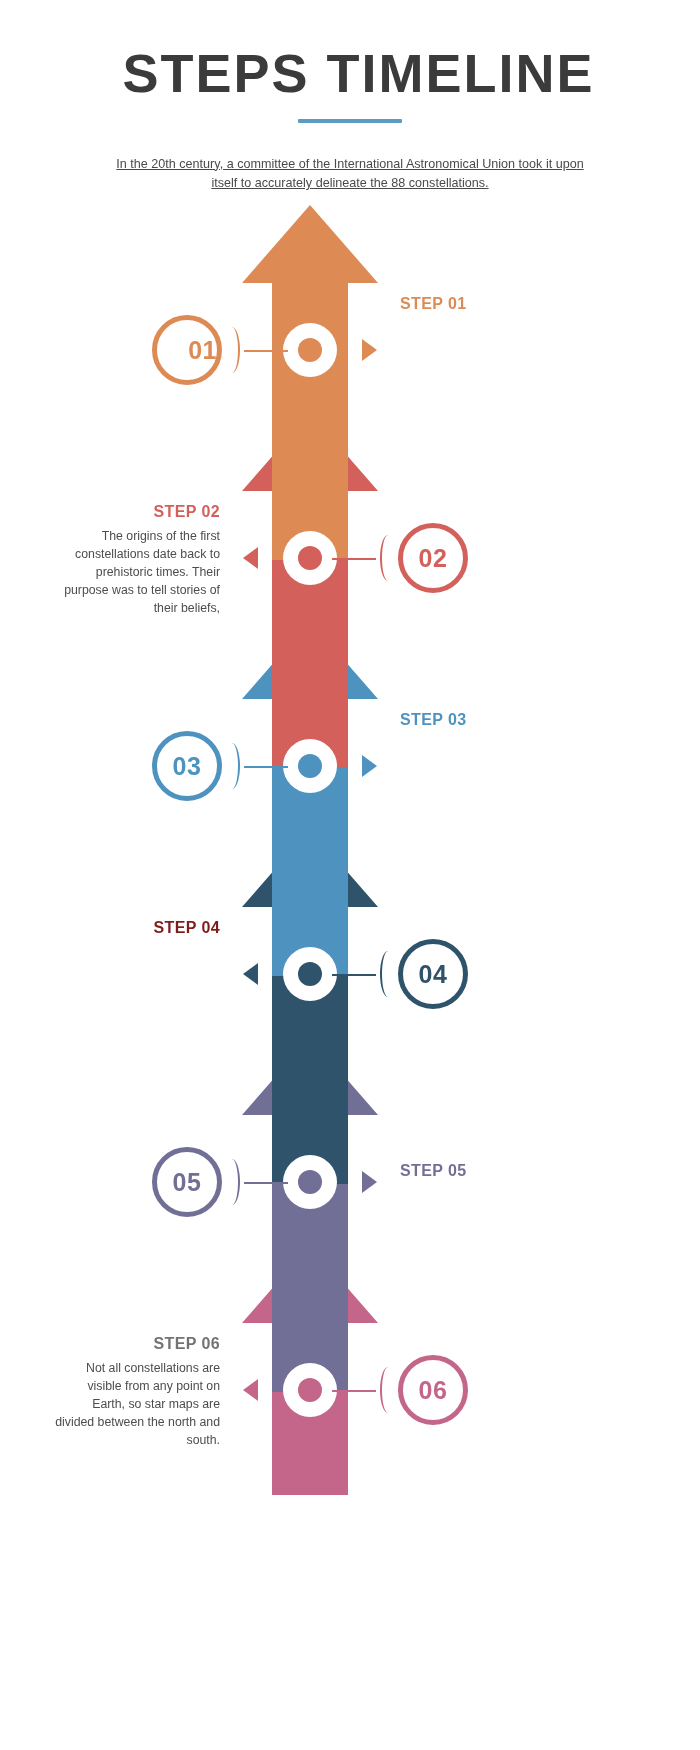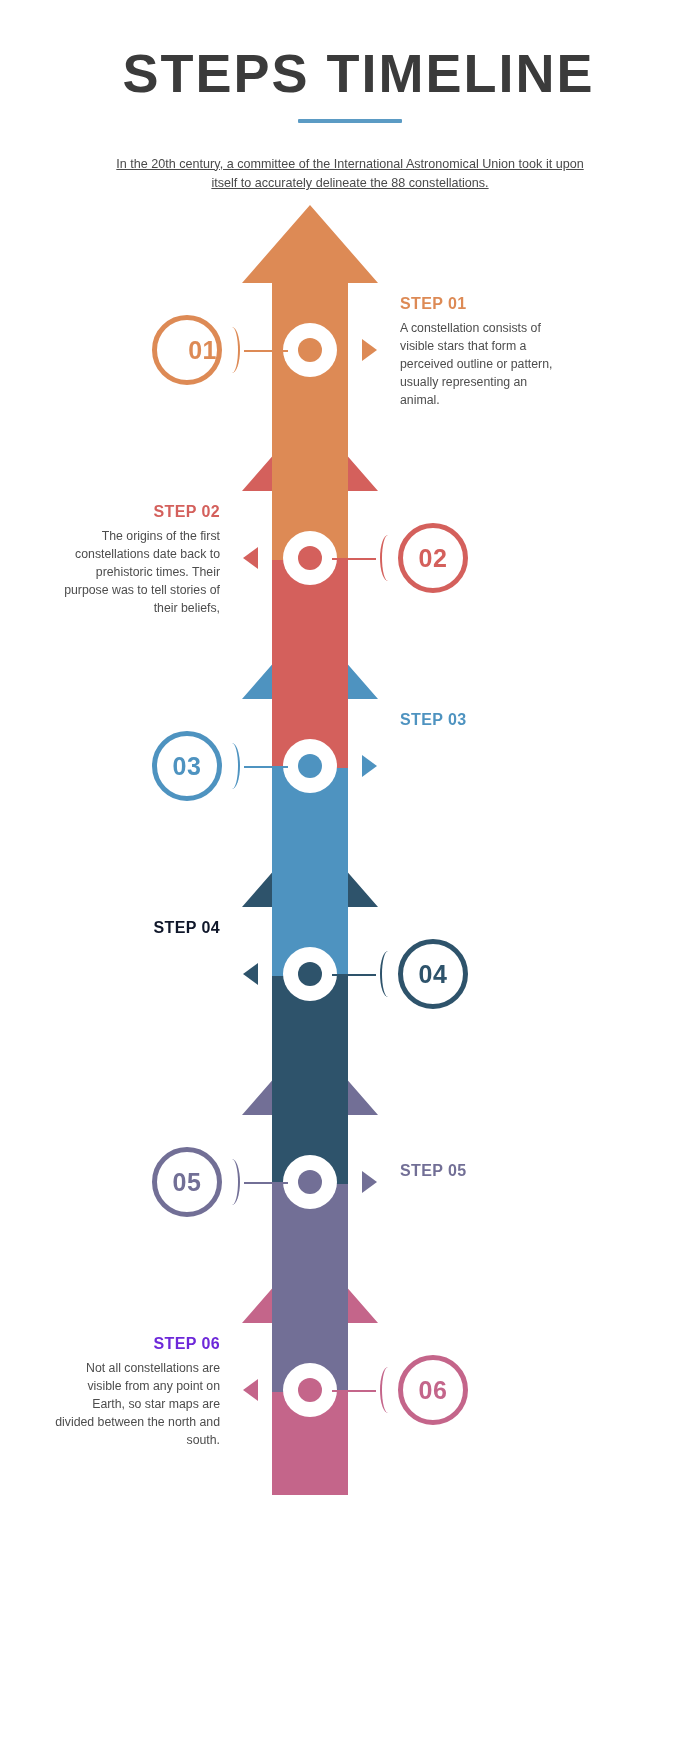--- a/index.html
+++ b/index.html
@@ -112,21 +112,20 @@
           <div class="badge" style="left: 152px; top: -35px; justify-content: flex-end;">
             <span>01</span>
           </div>
           <div class="connector" style="left: 222px; top: 0px; width: 66px;">
             <div class="line" style="left: 22px; right: 0px; width: calc(100% - 22px);"></div>
           </div>
           <div class="bracket right" style="top: -23px; left: 224px;"></div>
           <div class="pointer right" style="top: -11px; left: 362px;"></div>
           <div class="txt r" style="left: 400px; top: -55px;">
             <div class="step-label" style="color: rgb(221, 138, 85);">STEP 01</div>
-            <div class="step-body">A constellation consists of visible stars that form a perceived outline or pattern, usually representing an animal.</div>
           </div>
         </div>
         <div class="row" style="top: 363px; color: rgb(212, 96, 92);">
           <div class="hub" style="left: 283px; top: -27px;">
             <div class="dot"></div>
           </div>
           <div class="badge" style="left: 398px; top: -35px;">
             <span>02</span>
           </div>
           <div class="connector" style="left: 332px; top: 0px; width: 66px;">
@@ -161,21 +160,21 @@
           </div>
           <div class="badge" style="left: 398px; top: -35px;">
             <span>04</span>
           </div>
           <div class="connector" style="left: 332px; top: 0px; width: 66px;">
             <div class="line" style="left: 0px; width: calc(100% - 22px);"></div>
           </div>
           <div class="bracket left" style="top: -23px; left: 380px;"></div>
           <div class="pointer left" style="top: -11px; left: 243px;"></div>
           <div class="txt l" style="left: 55px; top: -55px;">
-            <div class="step-label" style="color: #0f172a;">STEP 04</div>
+            <div class="step-label" style="color: #7f1d1d;">STEP 04</div>
           </div>
         </div>
         <div class="row" style="top: 987px; color: rgb(114, 111, 150);">
           <div class="hub" style="left: 283px; top: -27px;">
             <div class="dot"></div>
           </div>
           <div class="badge" style="left: 152px; top: -35px;">
             <span>05</span>
           </div>
           <div class="connector" style="left: 222px; top: 0px; width: 66px;">
@@ -193,20 +192,20 @@
           </div>
           <div class="badge" style="left: 398px; top: -35px;">
             <span>06</span>
           </div>
           <div class="connector" style="left: 332px; top: 0px; width: 66px;">
             <div class="line" style="left: 0px; width: calc(100% - 22px);"></div>
           </div>
           <div class="bracket left" style="top: -23px; left: 380px;"></div>
           <div class="pointer left" style="top: -11px; left: 243px;"></div>
           <div class="txt l" style="left: 55px; top: -55px;">
-            <div class="step-label" style="color: #6d28d9;">STEP 06</div>
+            <div class="step-label" style="color: #737373;">STEP 06</div>
             <div class="step-body">Not all constellations are visible from any point on Earth, so star maps are divided between the north and south.</div>
           </div>
         </div>
       </div>
   </div>
 
 </div>
 
 </body></html>

